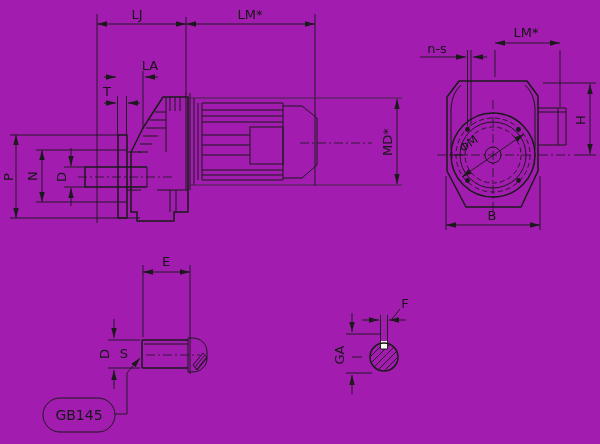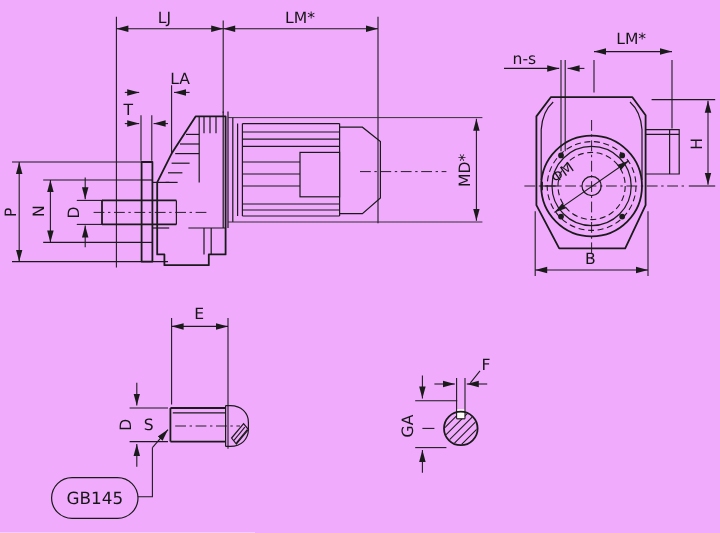--- a/index.html
+++ b/index.html
@@ -1,18 +1,18 @@
 <!DOCTYPE html>
 <html><head>
 <meta charset="utf-8">
 <style>
   html,body{margin:0;padding:0;background:#ffffff;}
   .sheet{
     width:600px;height:444px;position:relative;overflow:hidden;
-    background:#f0abfc;
+    background:#a21caf;
     font-family:"DejaVu Sans", sans-serif;
   }
   svg{display:block;}
   .lbl{font:13px "DejaVu Sans", sans-serif;fill:#161616;}
   .lbl-sm{font:12px "DejaVu Sans", sans-serif;fill:#161616;}
   .lbl-lg{font:14px "DejaVu Sans", sans-serif;fill:#161616;}
   .outline{stroke:#1a1a1a;stroke-width:1.5;fill:none;stroke-linejoin:round;}
   .detail{stroke:#1a1a1a;stroke-width:1;fill:none;}
   .thin{stroke:#2c2c2c;stroke-width:0.8;fill:none;}
   .dim{stroke:#1a1a1a;stroke-width:0.9;fill:none;}

